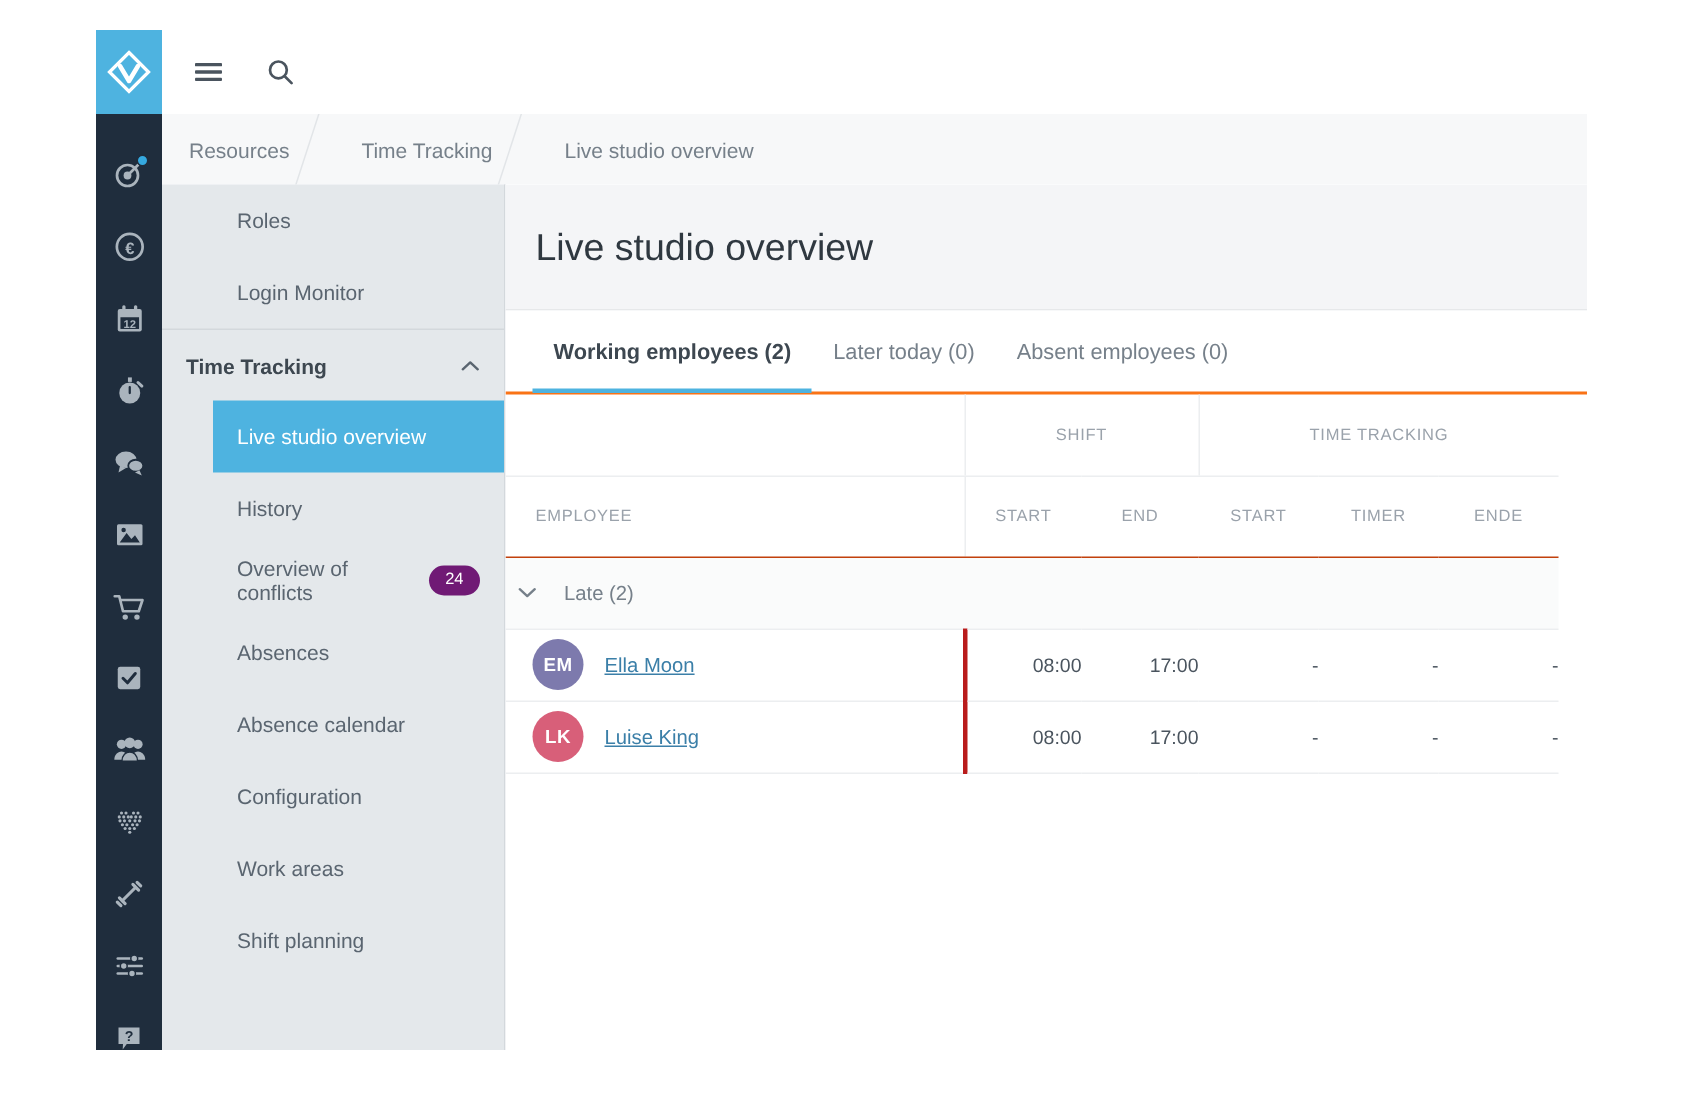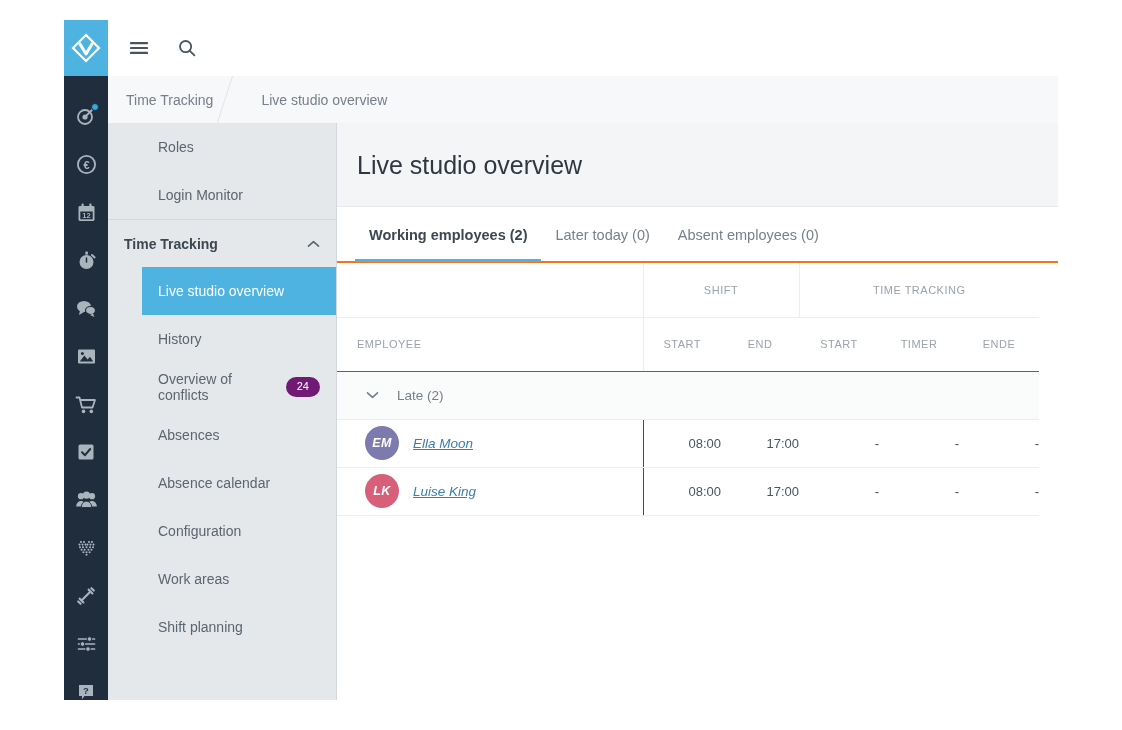--- a/index.html
+++ b/index.html
@@ -199,41 +199,40 @@
   }
   .col-head th.emp {
     text-align: left;
     padding-left: 20px;
   }
   .col-head th.bl { border-left: 1px solid #eceef0; }
   .group-row td {
     height: 48px;
     background: #fafbfb;
     border-bottom: 1px solid #eceef0;
-    padding-left: 29px;
+    padding-left: 8px;
     font-size: 13.5px;
     color: #76808a;
   }
   .group-row .gcell {
     display: flex; align-items: center; gap: 18px;
   }
   .data-row td {
     height: 48px;
     border-bottom: 1px solid #eceef0;
     font-size: 13px;
     color: #4a545e;
     text-align: right;
     vertical-align: middle;
     padding-left: 44px;
   }
   .data-row td.emp {
     text-align: left;
-    padding-left: 28px;
-    border-right: 1px solid #b91c1c;
-    font-style: italic;
+    padding-left: 18px;
+    border-right: 3px solid #b91c1c;
   }
   .emp-cell { display: flex; align-items: center; gap: 14px; }
   .avatar {
     width: 34px; height: 34px;
     border-radius: 50%;
     color: #ffffff;
     font-size: 12.5px;
     font-weight: bold;
     display: flex; align-items: center; justify-content: center;
     flex: 0 0 auto;
@@ -417,20 +416,23 @@
     </div>
     <div class="topbar-btn">
       <svg width="18" height="18" viewBox="0 0 18 18">
         <circle cx="7.6" cy="7.6" r="5.6" fill="none" stroke="#4a545e" stroke-width="1.8"></circle>
         <path d="M11.8 11.8 L16.4 16.4" stroke="#4a545e" stroke-width="1.8" stroke-linecap="round"></path>
       </svg>
     </div>
   </div>
 
   <div class="breadcrumb">
+    <div class="crumb">
+      <span>Resources</span>
+    </div>
     <div class="crumb">
       <span>Time Tracking</span>
     </div>
     <div class="crumb">
       <span>Live studio overview</span>
     </div>
   </div>
 
   <div class="menu">
 

